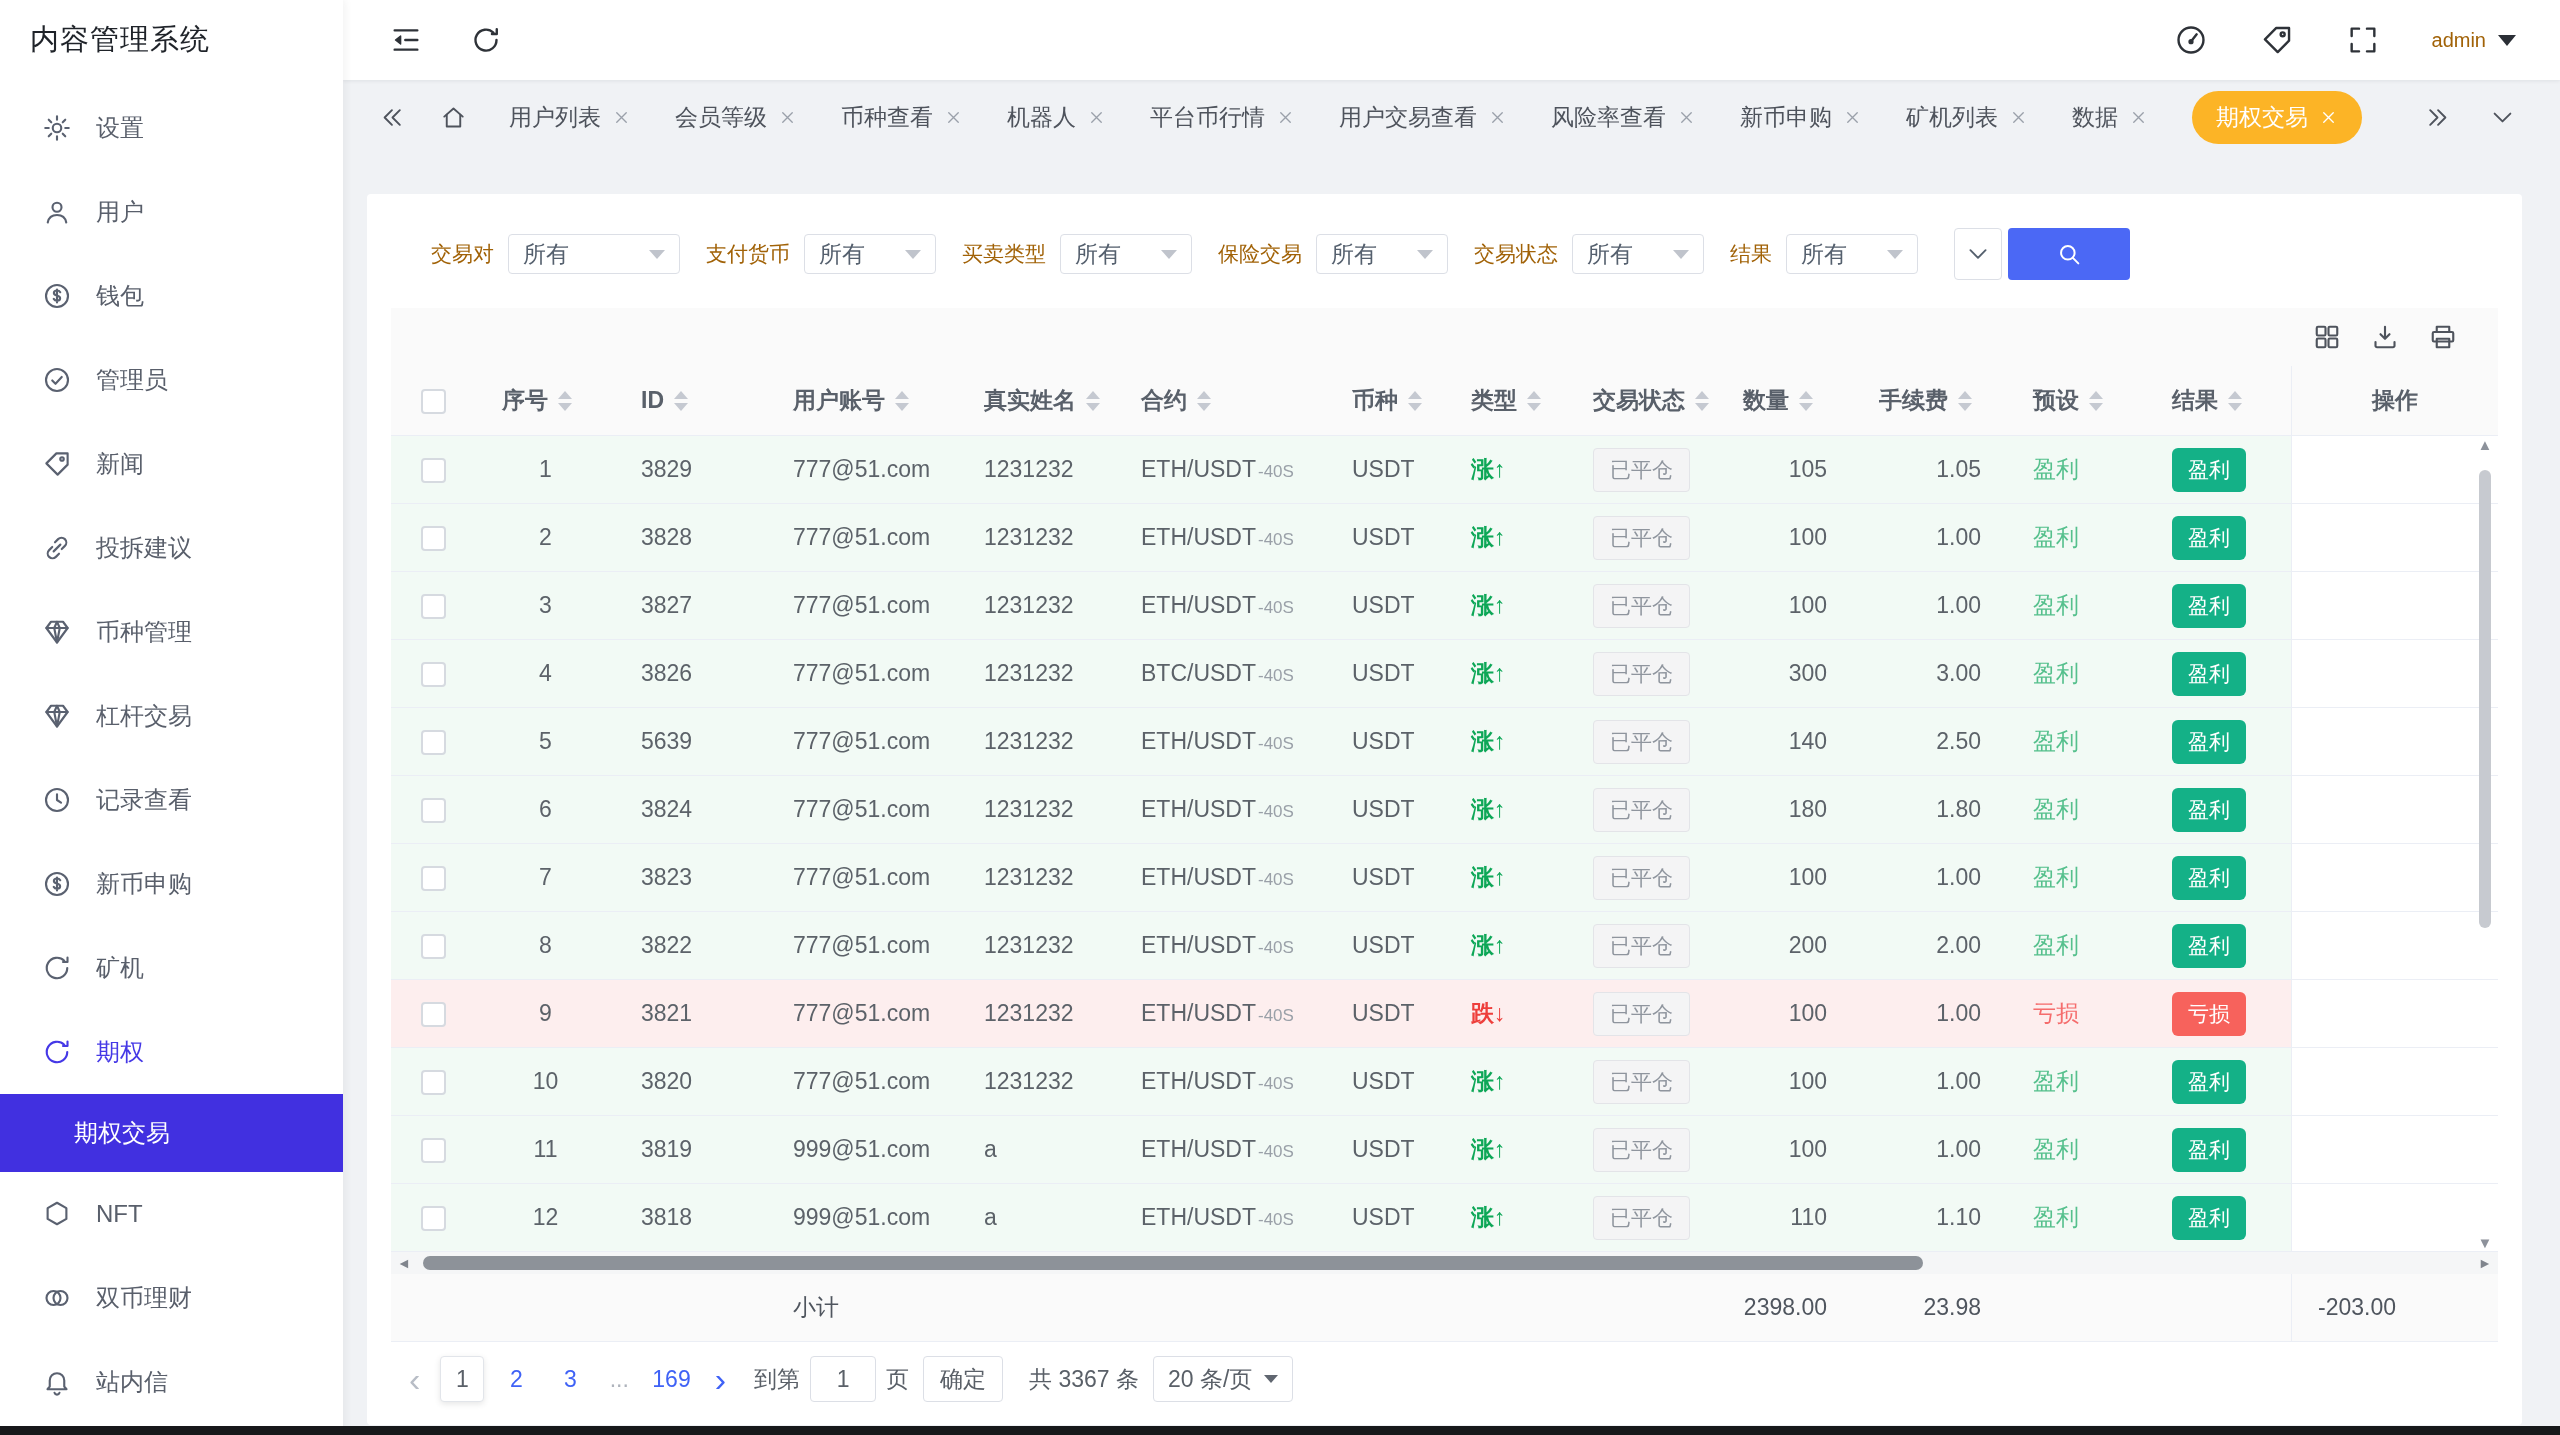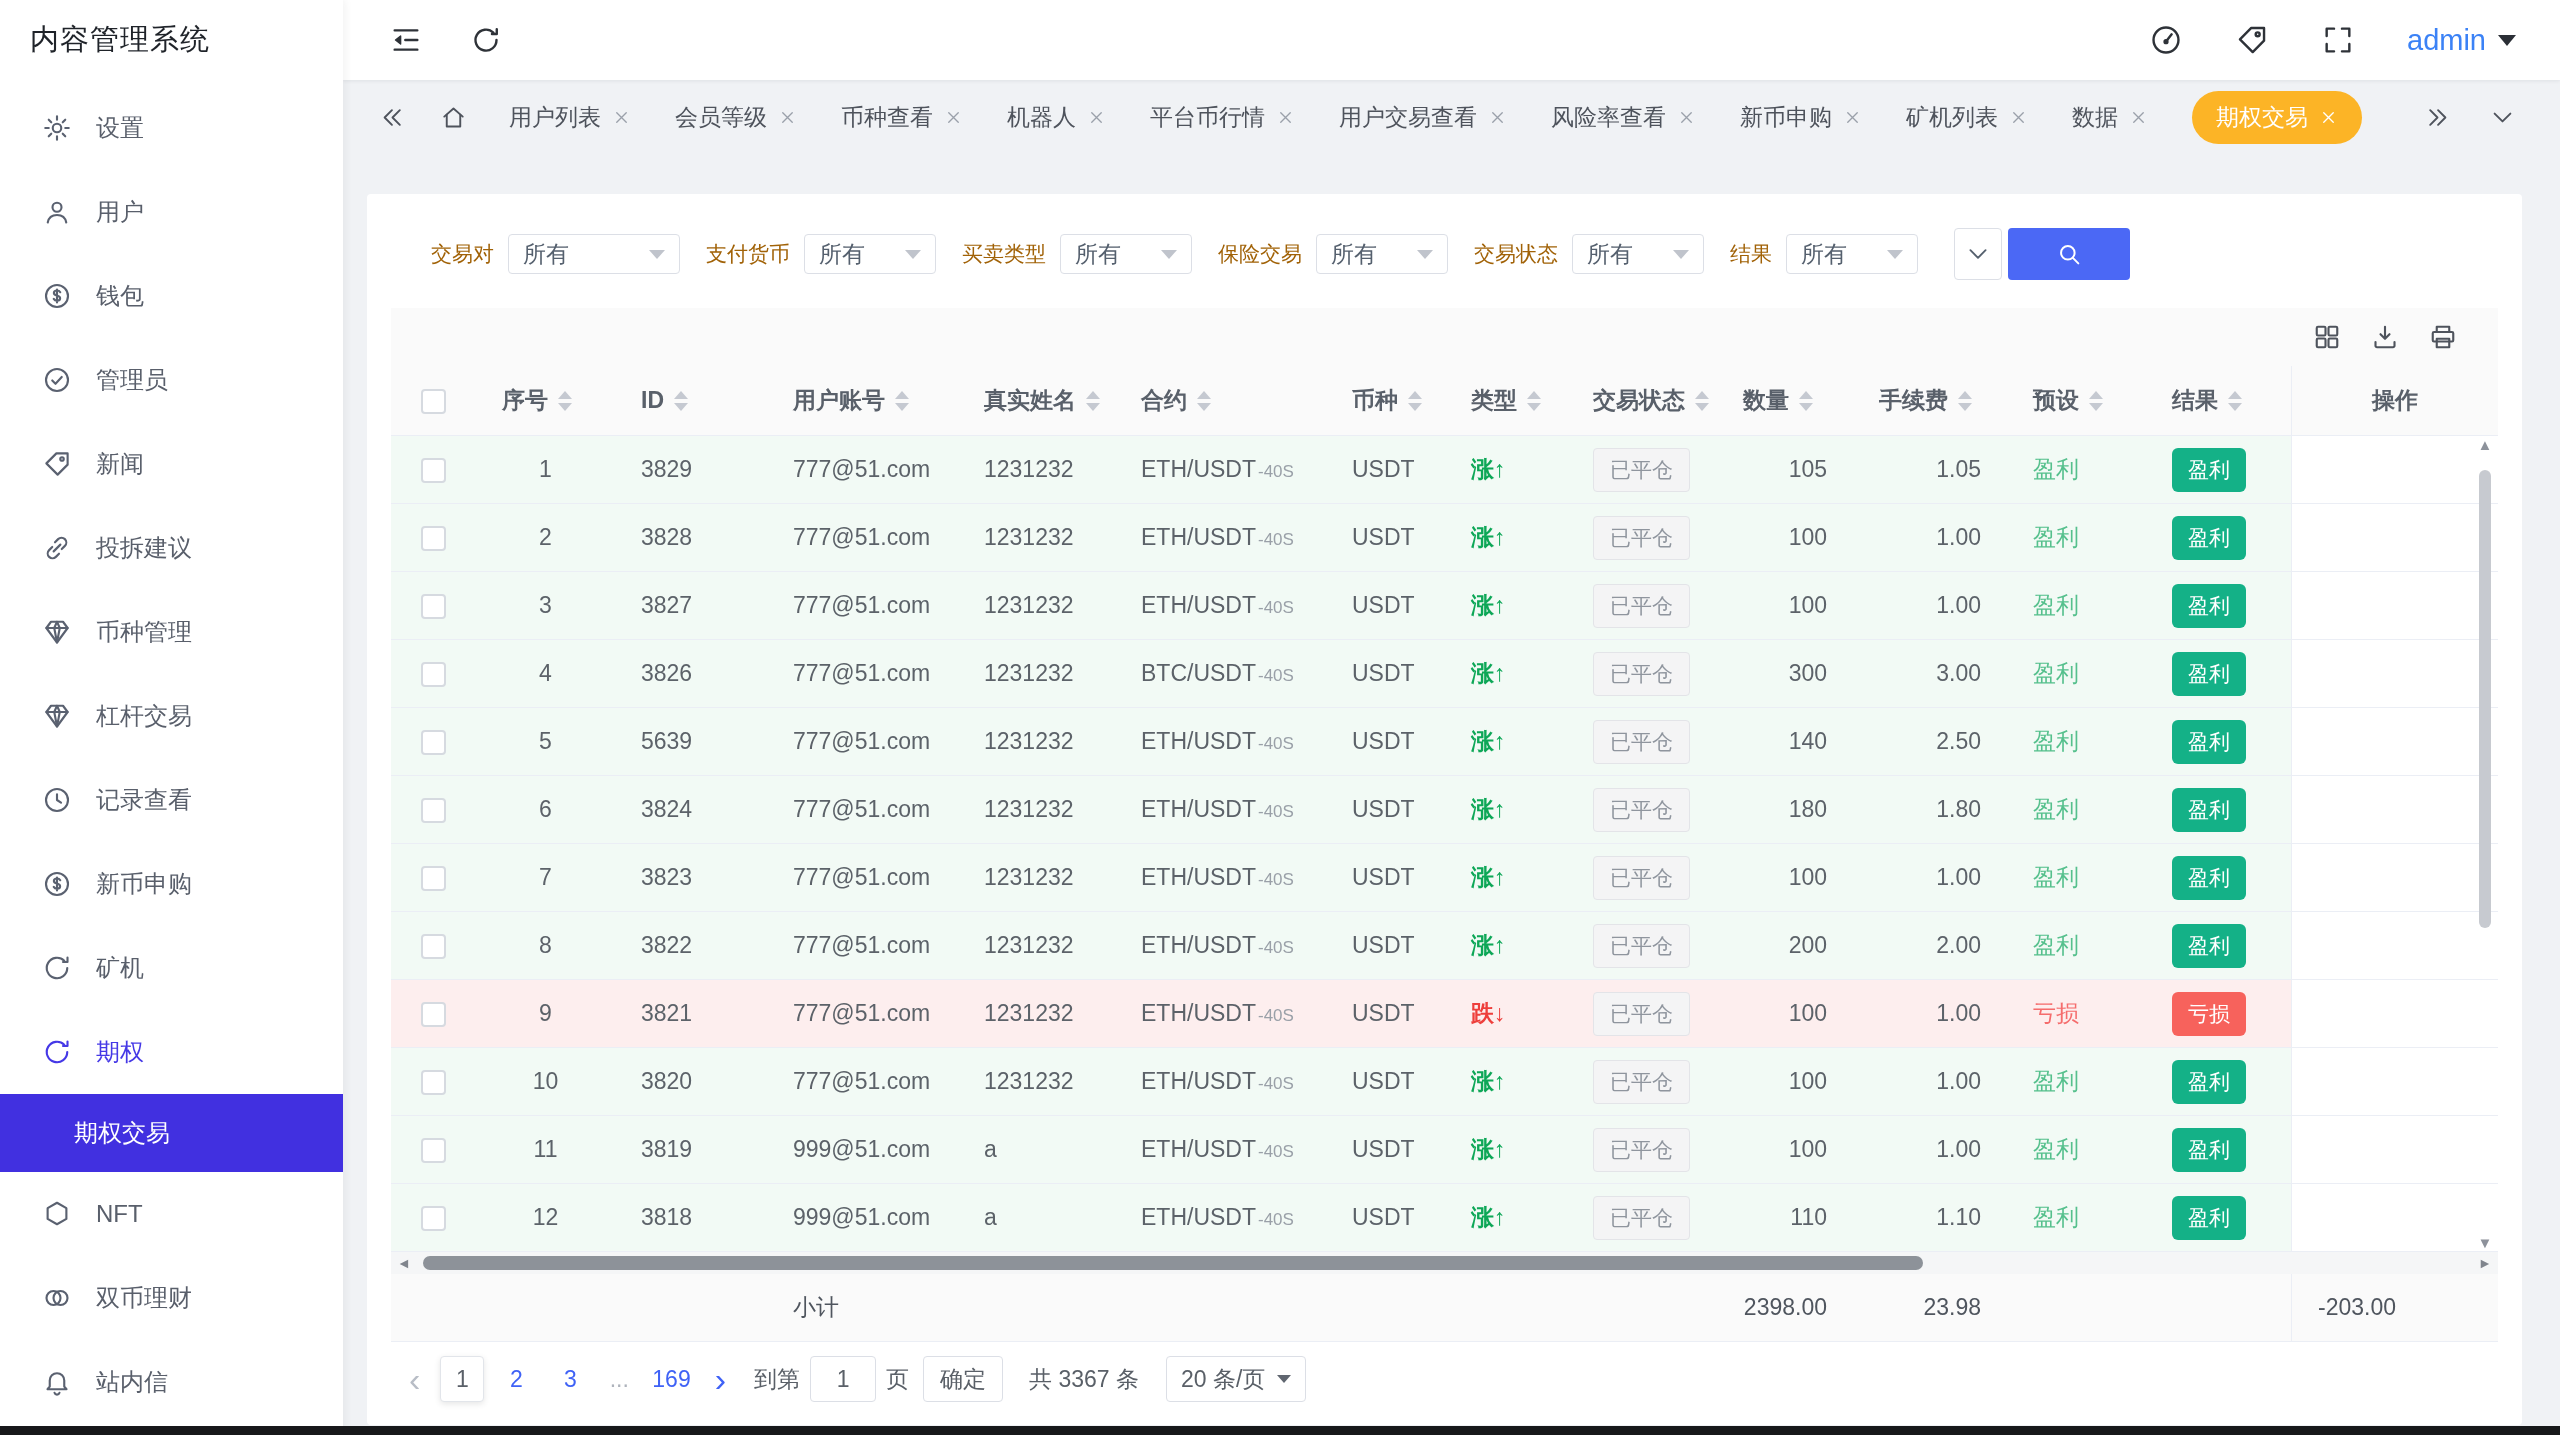--- a/index.html
+++ b/index.html
@@ -19,21 +19,21 @@
 .nav-item.active-parent .nav-icon{color:#4538e6}
 .nav-item.child{padding-left:74px}
 .nav-item.selected{background:#4130e0;color:#fff;height:78px}
 
 
 .main{flex:1;display:flex;flex-direction:column;min-width:0}
 .topbar{height:80px;background:#fff;display:flex;align-items:center;padding:0 44px 0 46px;flex-shrink:0;box-shadow:0 1px 4px rgba(0,21,41,.08)}
 .tb-icon{width:34px;height:34px;color:#2e3238;display:flex;cursor:pointer}
 .fold{margin-right:46px}
 .topbar-right{margin-left:auto;display:flex;align-items:center;gap:52px}
-.user-chip{display:flex;align-items:center;gap:12px;font-size:29px;color:#3b82f6;cursor:pointer}
+.user-chip{display:flex;align-items:center;gap:12px;font-size:20px;color:#a16207;cursor:pointer}
 .user-caret{width:0;height:0;border-left:9px solid transparent;border-right:9px solid transparent;border-top:11px solid #2b2f36}
 
 
 .tabbar{height:58px;display:flex;align-items:center;padding:0 44px 0 36px;margin-top:8px;flex-shrink:0}
 .tabs-nav-icon{width:27px;height:27px;color:#4e535c;display:flex;cursor:pointer;flex-shrink:0}
 .home-icon{margin:0 42px 0 34px}
 .tabs{display:flex;align-items:center;overflow:hidden;min-width:0}
 .tab{display:flex;align-items:center;gap:11px;margin-right:44px;cursor:pointer;flex-shrink:0}
 .tab-label{font-size:23px;color:#4e535c;white-space:nowrap}
 .tab-close{width:19px;height:19px;color:#9aa0aa;display:flex}
@@ -109,21 +109,21 @@
 .pagination{display:flex;align-items:center;margin:14px 0 0 8px;gap:10px;font-size:23px;color:#5a6068;flex-shrink:0;padding-bottom:16px}
 .pg-prev{color:#b8bdc6;font-size:34px;padding:0 10px;line-height:1}
 .pg-next{color:#3f62f6;font-size:34px;padding:0 8px;line-height:1;cursor:pointer}
 .page-num{min-width:44px;height:46px;display:flex;align-items:center;justify-content:center;color:#3f62f6;cursor:pointer;border-radius:4px;padding:0 6px}
 .page-num.current{background:#fff;color:#5a6068;border:1px solid #e2e5ea;box-shadow:0 2px 6px rgba(0,0,0,.10)}
 .page-dots{color:#aeb3bc;min-width:34px;text-align:center}
 .jump-label{margin-left:10px}
 .jump-input{width:66px;height:46px;border:1px solid #dcdfe6;border-radius:4px;text-align:center;font-size:23px;color:#5a6068;background:#fff;font-family:inherit}
 .btn-confirm{height:46px;padding:0 16px;border:1px solid #dcdfe6;border-radius:4px;background:#fff;font-size:23px;color:#5a6068;cursor:pointer;margin-left:4px;font-family:inherit}
 .total-text{margin-left:16px}
-.size-select{height:46px;border:1px solid #dcdfe6;border-radius:4px;background:#fff;display:flex;align-items:center;gap:12px;padding:0 14px;margin-left:17px;cursor:pointer}
+.size-select{height:46px;border:1px solid #dcdfe6;border-radius:4px;background:#fff;display:flex;align-items:center;gap:12px;padding:0 14px;margin-left:4px;cursor:pointer}
 .size-caret{width:0;height:0;border-left:7px solid transparent;border-right:7px solid transparent;border-top:8px solid #606670}
 
 .bottom-strip{position:fixed;left:0;bottom:0;width:100%;height:9px;background:#17181a;z-index:99}
 </style>
 </head>
 <body>
 
 <div class="app">
 
   <aside class="sidebar">

